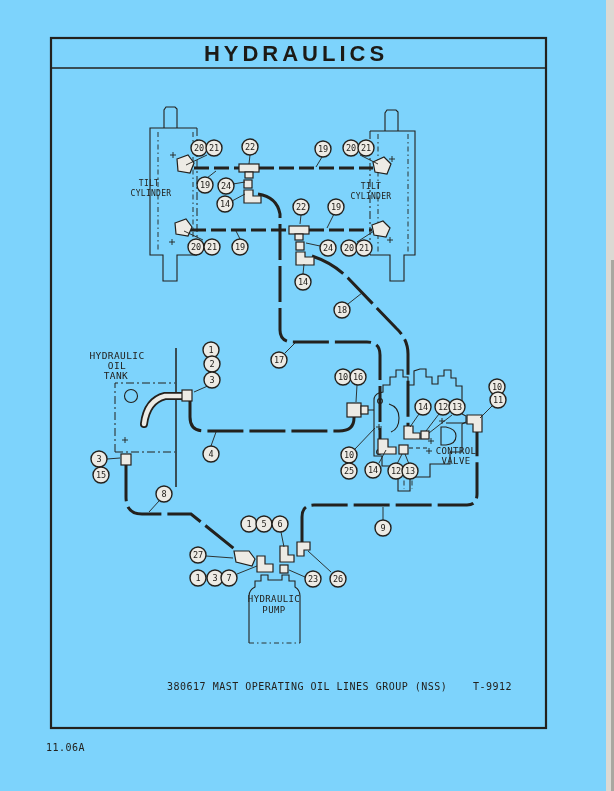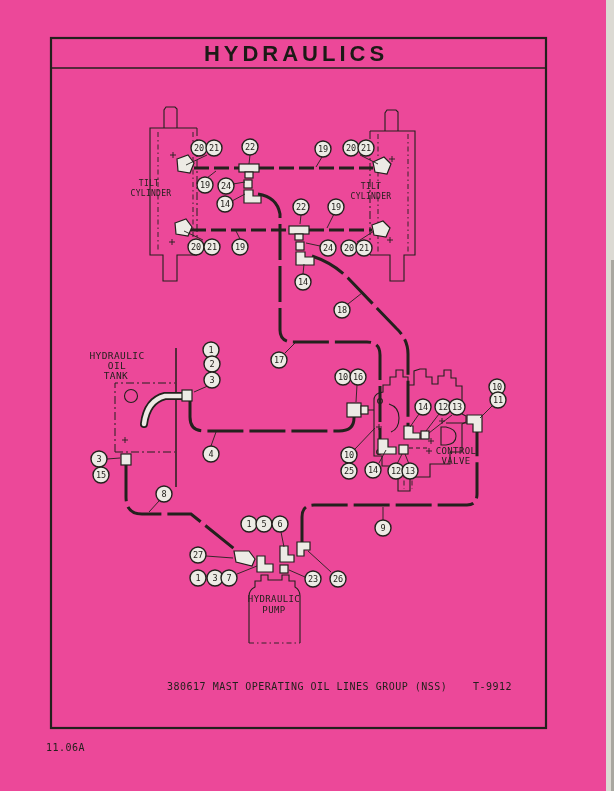--- a/index.html
+++ b/index.html
@@ -1,16 +1,16 @@
 <!DOCTYPE html>
 <html><head>
 <meta charset="utf-8">
 <style>
   html,body{margin:0;padding:0;background:#e4e2dc;}
-  .page{position:relative;width:614px;height:791px;background:#ec4899;overflow:hidden;
+  .page{position:relative;width:614px;height:791px;background:#7dd3fc;overflow:hidden;
         font-family:"DejaVu Sans Mono", monospace;}
   svg{position:absolute;left:0;top:0;}
   .thin{fill:none;stroke:#23211d;stroke-width:1.1;}
   .th2{stroke-width:1.5;}
   .hose{fill:none;stroke:#23211d;stroke-width:3;}
   .dashH{stroke-dasharray:36 6;}
   .dash2{stroke-dasharray:15 5;}
   .dd{stroke-dasharray:8 3 2 3;stroke-width:1;}
   .ddf{stroke-dasharray:5 3 1.5 3;stroke-width:.9;}
   .fit{fill:#edebe5;stroke:#23211d;stroke-width:1.2;}

